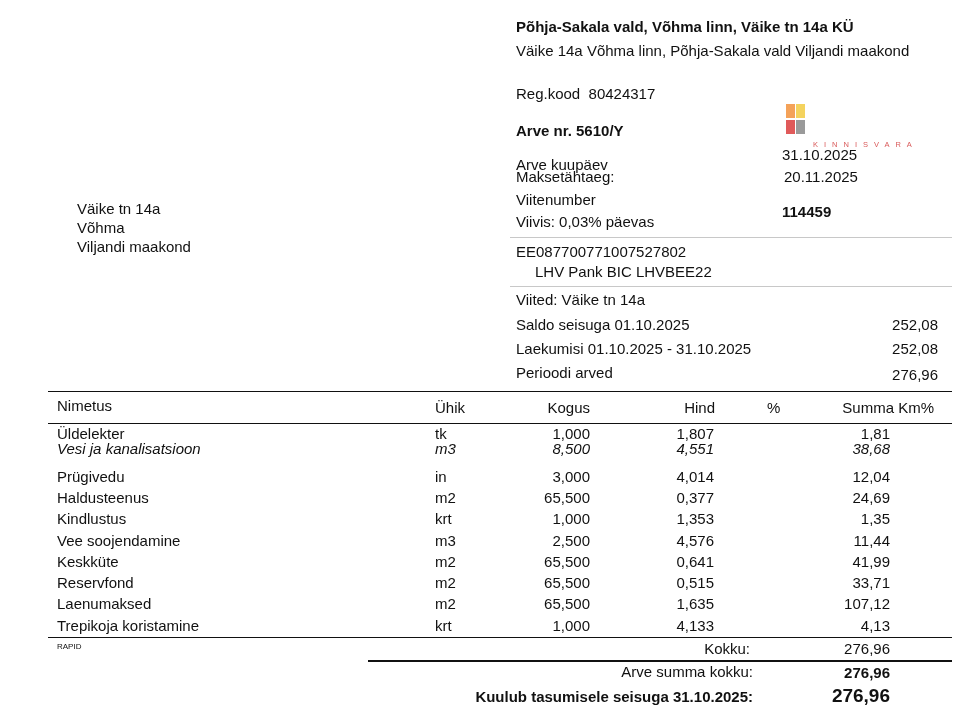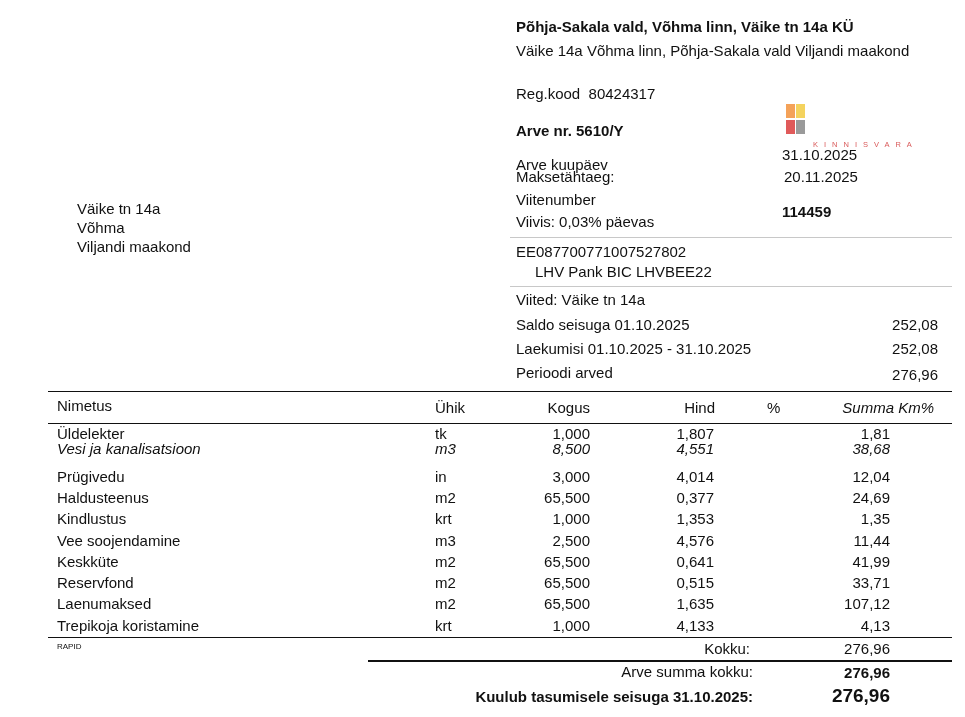--- a/index.html
+++ b/index.html
@@ -82,21 +82,21 @@
   <div>Võhma</div>
   <div>Viljandi maakond</div>
 </div>
 
 <div class="hr-black" style="left:48px;width:904px;top:391px;"></div>
 <div class="abs th" style="left:57px;top:397px;">Nimetus</div>
 <div class="abs th" style="left:435px;top:399px;">Ühik</div>
 <div class="abs th r" style="right:375px;top:399px;">Kogus</div>
 <div class="abs th r" style="right:250px;top:399px;text-align:right;">Hind</div>
 <div class="abs th" style="left:767px;top:399px;">%</div>
-<div class="abs th r" style="right:31px;top:399px;font-style:italic;">Summa Km%</div>
+<div class="abs th r" style="right:31px;top:399px;">Summa Km%</div>
 <div class="hr-black" style="left:48px;width:904px;top:423px;"></div>
 
 <div id="rows">
     <div class="row" style="top: 425px;">
       <div class="cell c-name">Üldelekter</div>
       <div class="cell c-unit">tk</div>
       <div class="cell c-qty">1,000</div>
       <div class="cell c-price">1,807</div>
       <div class="cell c-sum">1,81</div>
     </div>

